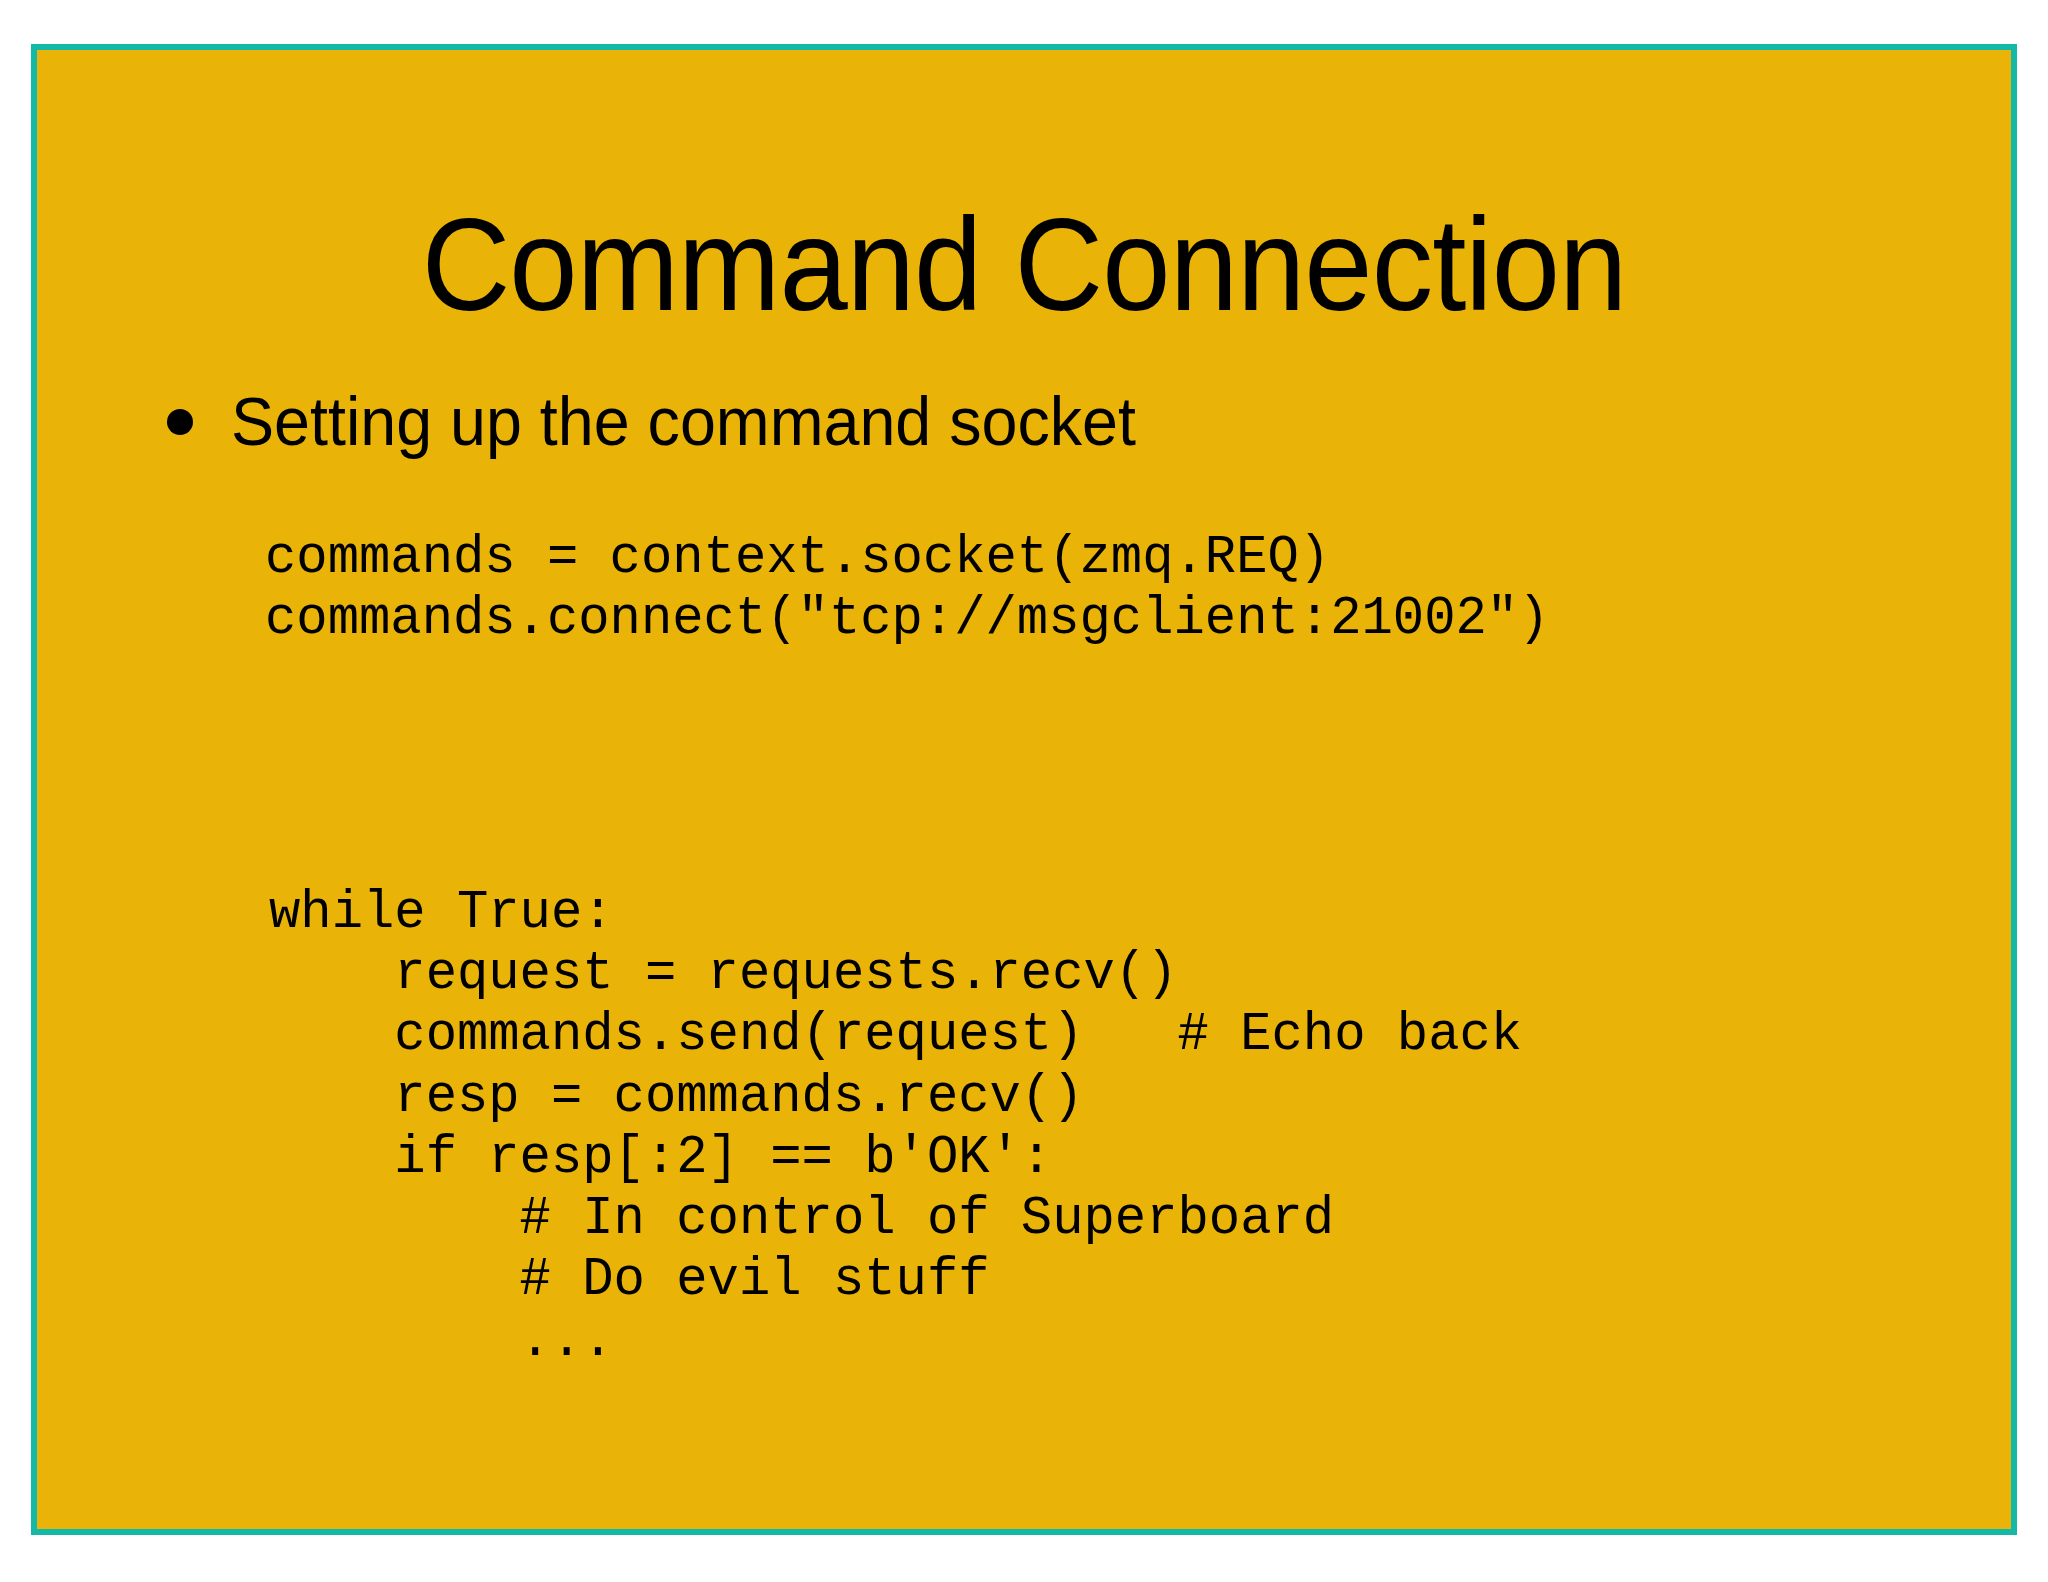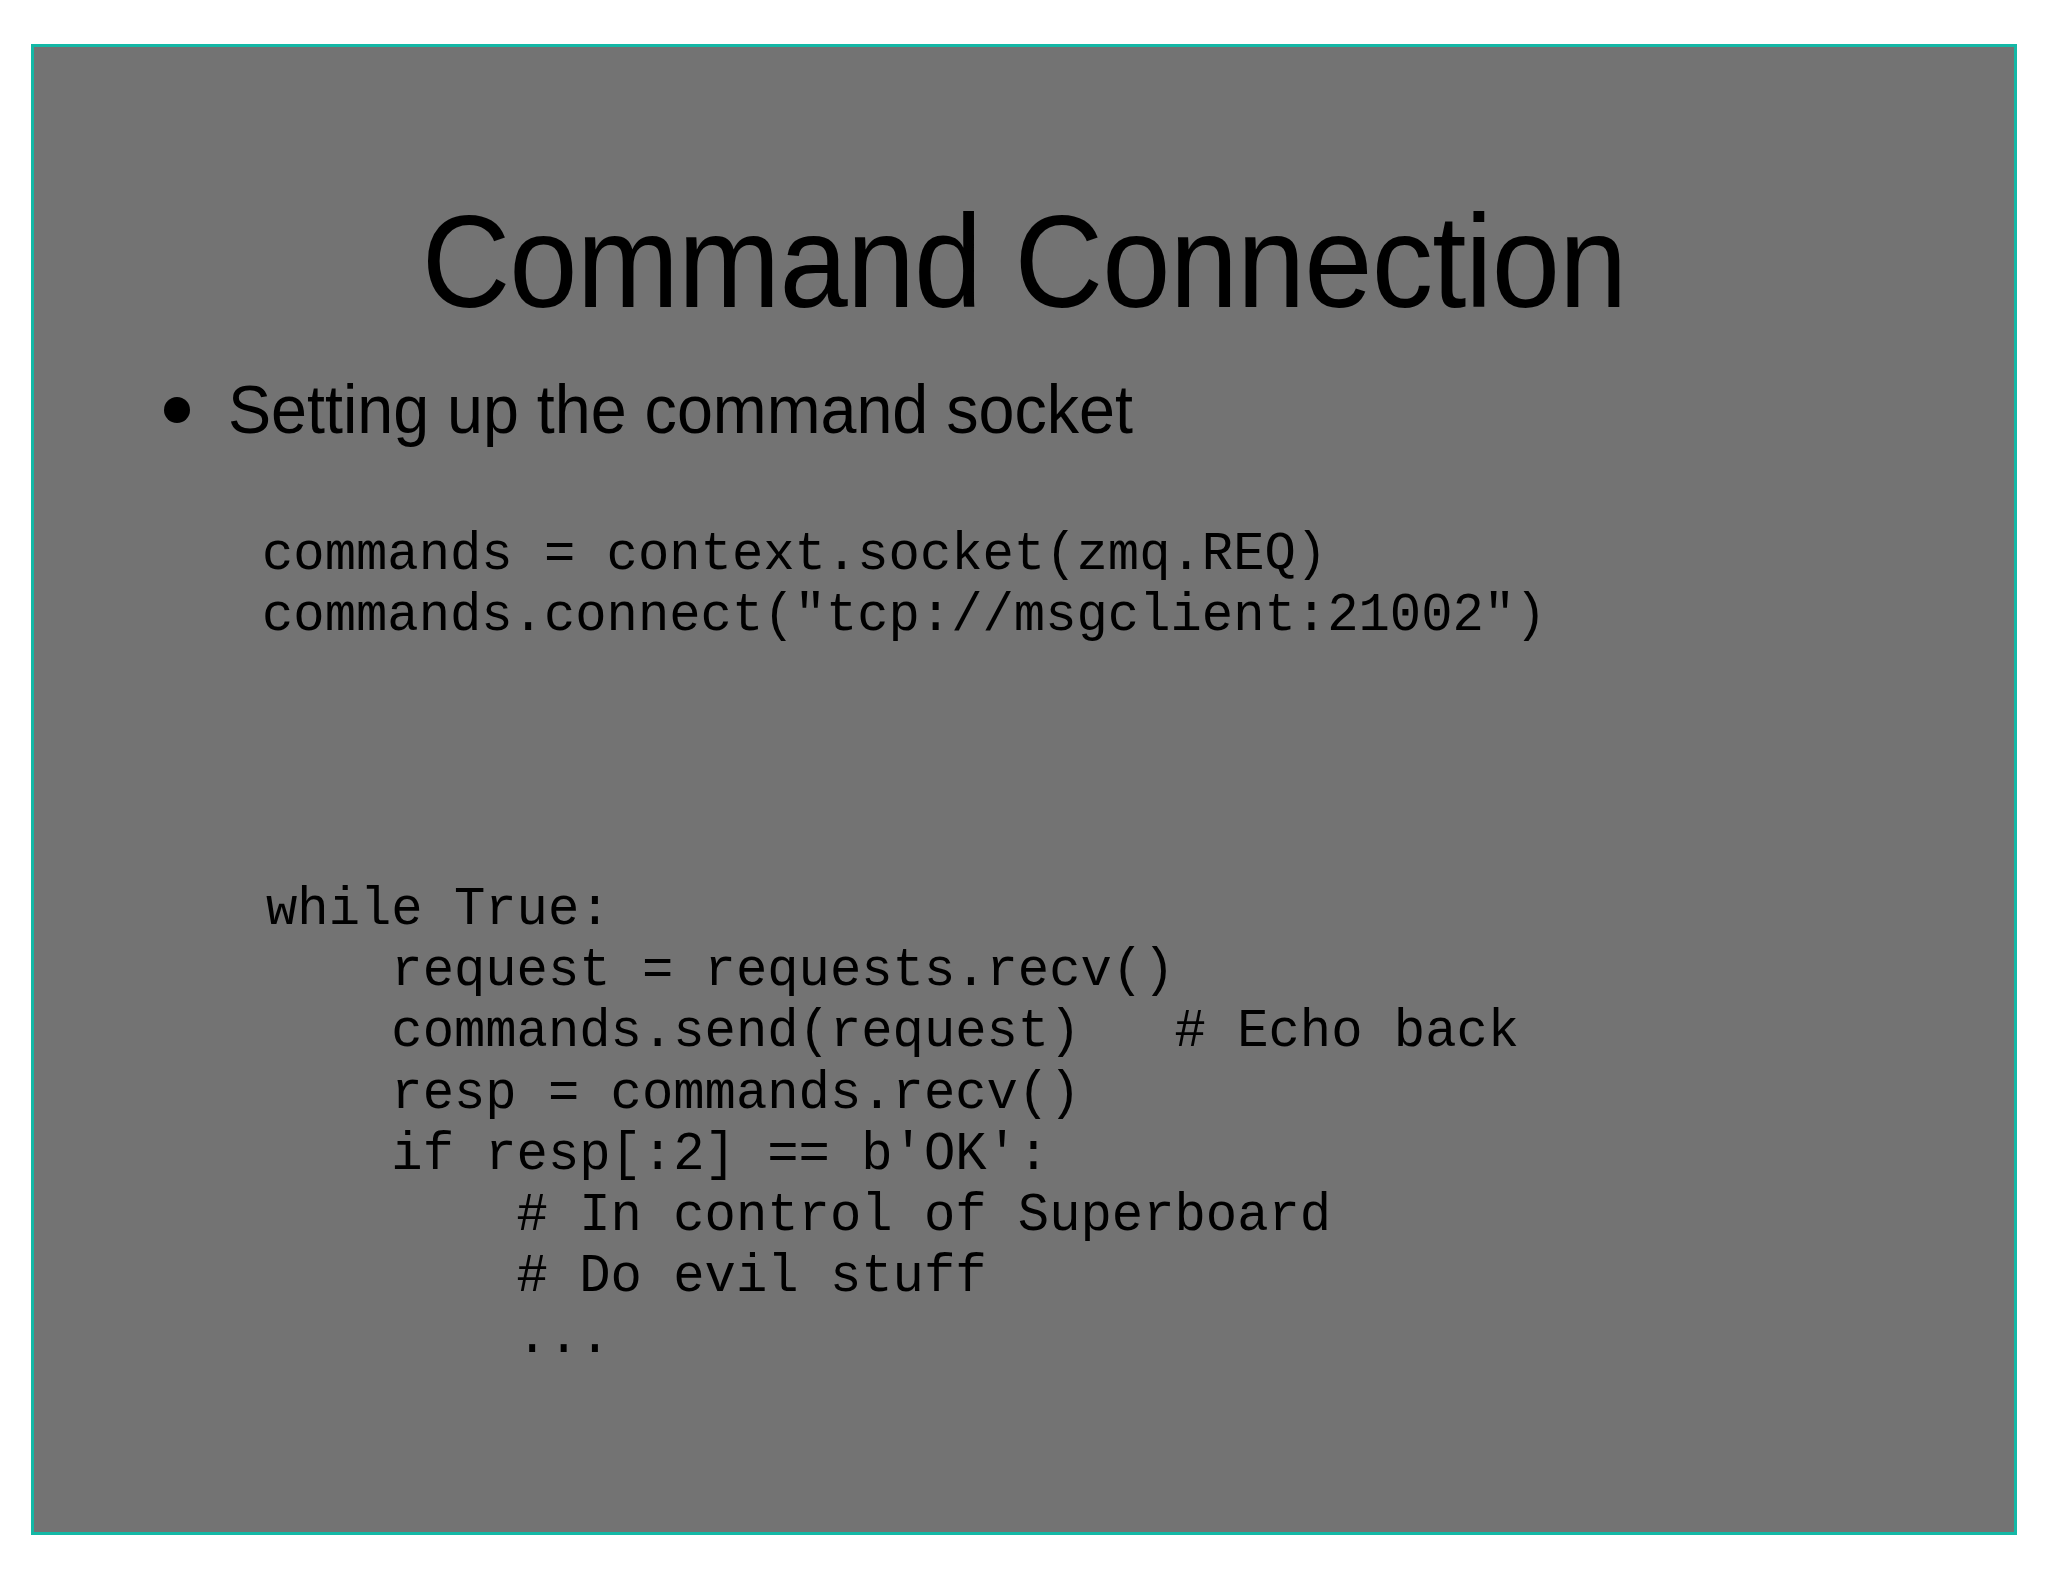--- a/index.html
+++ b/index.html
@@ -14,22 +14,22 @@
     font-family: "Liberation Sans", sans-serif;
     overflow: hidden;
   }
 
   #slide-frame {
     position: absolute;
     left: 31px;
     top: 44px;
     width: 1986px;
     height: 1491px;
-    border: 3px solid #14b8a6;
-    background: #737373;
+    border: 6px solid #14b8a6;
+    background: #eab308;
     box-sizing: border-box;
   }
 
   #slide-content {
     position: relative;
     width: 100%;
     height: 100%;
   }
 
   
@@ -70,21 +70,21 @@
   .bullet-text {
     font-family: "Liberation Sans", sans-serif;
     font-weight: 400;
     font-size: 68px;
     line-height: 1.12;
     margin-left: 38px;
     transform: scaleX(0.95);
     transform-origin: left top;
   }
 
-  #bullet-1 { left: 130px; top: 324px; }
+  #bullet-1 { left: 130px; top: 333px; }
   #bullet-2 { left: 130px; top: 588px; }
 
   
   .code-block {
     position: absolute;
     font-family: "Liberation Mono", "DejaVu Sans Mono", monospace;
     font-size: 53px;
     line-height: 1.155;
     color: #000000;
     white-space: pre;

